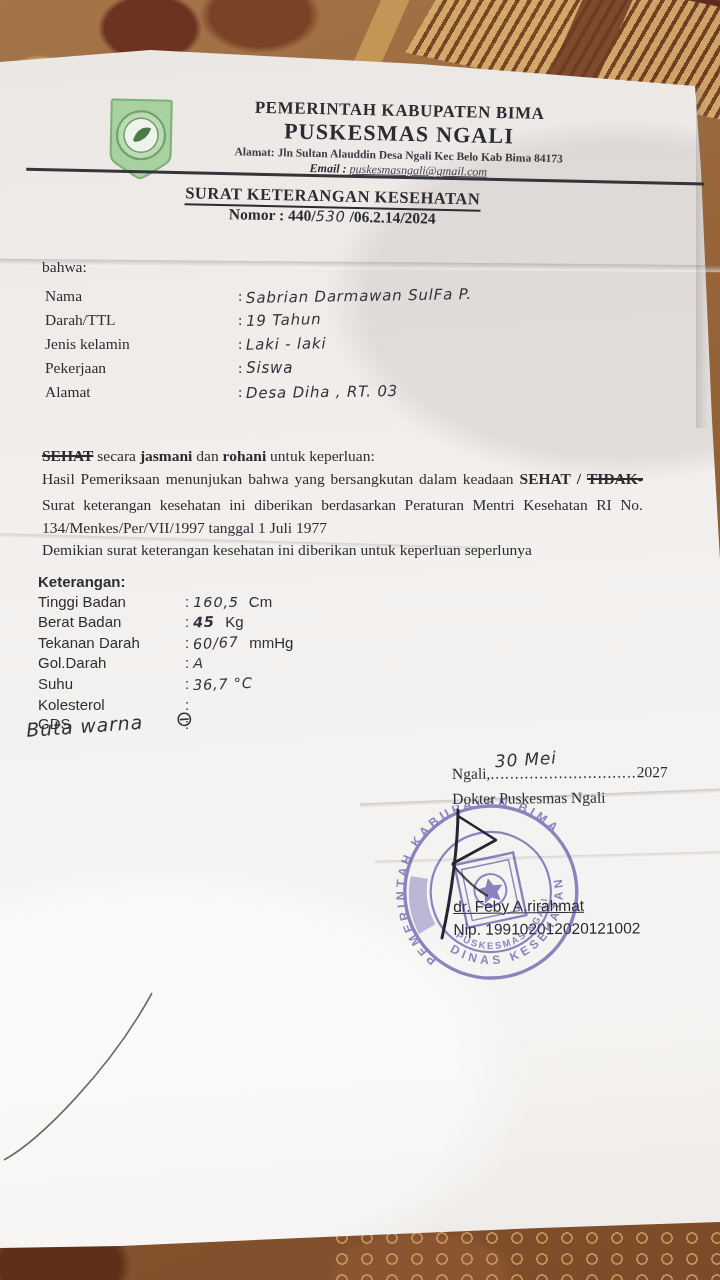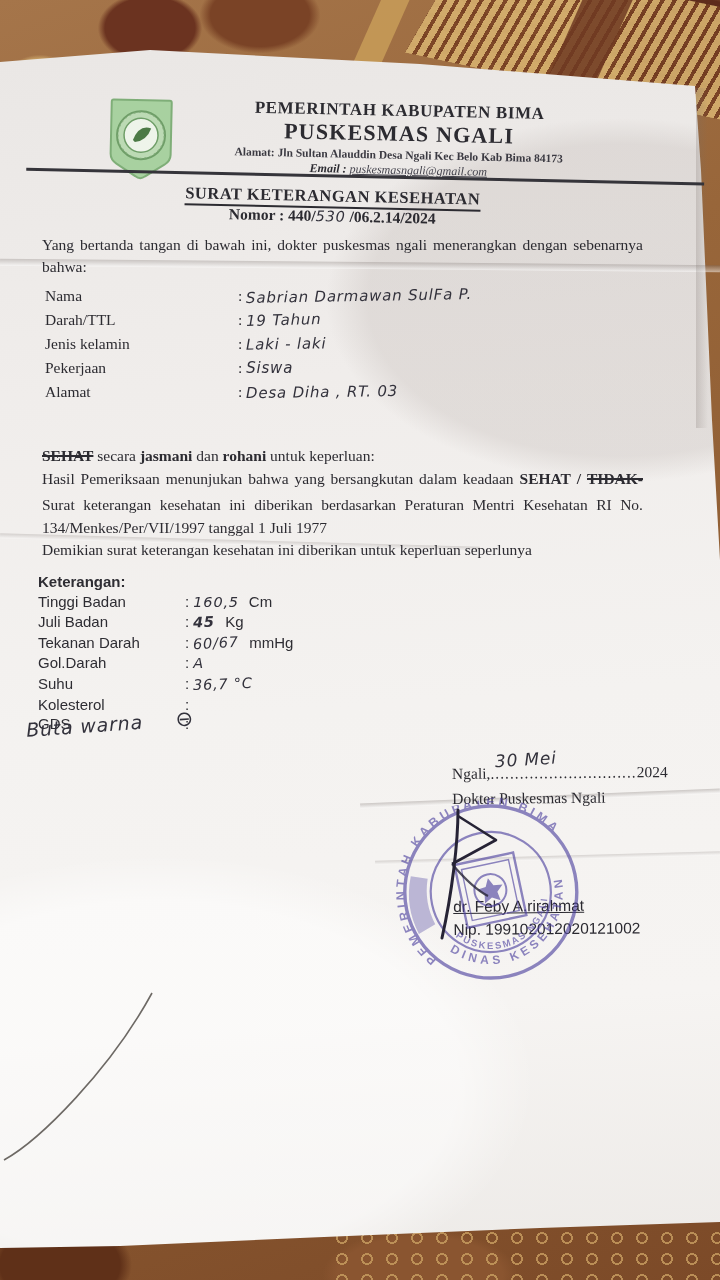--- a/index.html
+++ b/index.html
@@ -109,21 +109,20 @@
     <div class="abs" style="left:28px;top:168px;width:678px;height:2.5px;background:#35343a;"></div>
 
     <div class="abs" style="left:150px;top:180px;width:370px;text-align:center;">
       <span class="serif b" style="font-size:16.5px;letter-spacing:.5px;border-bottom:2px solid #2c2b31;padding-bottom:1px;">SURAT KETERANGAN KESEHATAN</span>
     </div>
     <div class="abs" style="left:150px;top:201px;width:370px;text-align:center;font-size:15.5px;">
       <span class="serif b">Nomor : 440/</span><span class="hand" style="font-size:14.5px;">530</span><span class="serif b"> /06.2.14/2024</span>
     </div>
   </div>
 
-  <div class="jline serif" style="top:236px;">Yang bertanda tangan di bawah ini, dokter puskesmas ngali menerangkan dengan sebenarnya</div>
   <div class="pline serif" style="top:258px;">bahwa:</div>
 
   <div class="idrow serif" style="top:287px;">
     <span class="lbl">Nama</span><span>:</span>
     <span class="hand val" style="display:inline-block;transform:rotate(-1deg);">Sabrian Darmawan SulFa P.</span>
   </div>
   <div class="idrow serif" style="top:311px;">
     <span class="lbl">Darah/TTL</span><span>:</span>
     <span class="hand val" style="display:inline-block;transform:rotate(-1.5deg);">19  Tahun</span>
   </div>
@@ -159,21 +158,21 @@
   <div class="pline serif" style="top:519px;">134/Menkes/Per/VII/1997 tanggal 1 Juli 1977</div>
   <div class="pline serif" style="top:541px;">Demikian surat keterangan kesehatan ini diberikan untuk keperluan seperlunya</div>
 
   <div class="abs sans" style="left:38px;top:572px;">
     <div class="ketrow b" style="font-weight:600;">Keterangan:</div>
     <div class="ketrow">
       <span class="lbl">Tinggi Badan</span><span>:</span>
       <span class="hand val">160,5</span><span class="unit">Cm</span>
     </div>
     <div class="ketrow">
-      <span class="lbl">Juli Badan</span><span>:</span>
+      <span class="lbl">Berat Badan</span><span>:</span>
       <span class="hand val b" style="display:inline-block;transform:rotate(-2deg);">45</span><span class="unit" style="margin-left:10px;">Kg</span>
     </div>
     <div class="ketrow">
       <span class="lbl">Tekanan Darah</span><span>:</span>
       <span class="hand val" style="display:inline-block;transform:rotate(-3deg);">60/67</span><span class="unit">mmHg</span>
     </div>
     <div class="ketrow">
       <span class="lbl">Gol.Darah</span><span>:</span>
       <span class="hand val">A</span>
     </div>
@@ -189,21 +188,21 @@
     </div>
   </div>
 
   <div class="abs hand" style="left:26px;top:712px;font-size:19px;transform:rotate(-4deg);">
     <span>Buta warna</span>
     <span style="font-size:21px;margin-left:26px;font-style:normal;">⊖</span>
   </div>
 
   <div class="close-rot">
     <div class="abs serif" style="left:452px;top:765px;font-size:15.5px;white-space:nowrap;">
-      <span>Ngali,</span><span class="dots">....</span><span class="dots">..........................</span><span>2024</span>
+      <span>Ngali,</span><span class="dots">....</span><span class="dots">..........................</span><span>2027</span>
     </div>
     <div class="abs hand" style="left:495px;top:750px;font-size:17px;transform:rotate(-3deg);white-space:nowrap;">30   Mei</div>
     <div class="abs serif" style="left:452px;top:790px;font-size:15.5px;">Dokter Puskesmas Ngali</div>
     <div class="abs sans" style="left:452px;top:898px;font-size:15.5px;text-decoration:underline;color:#2a2930;">dr. Feby A.rirahmat</div>
     <div class="abs sans" style="left:452px;top:921px;font-size:15.5px;color:#2a2930;">Nip. 199102012020121002</div>
   </div>
 
   <svg class="abs" style="left:386px;top:800px;transform:rotate(-12deg);opacity:.62;" width="210" height="186" viewBox="0 0 210 186">
     <defs>
       <path id="arcTop" d="M105 178 A86 86 0 1 1 105.2 178"></path>

